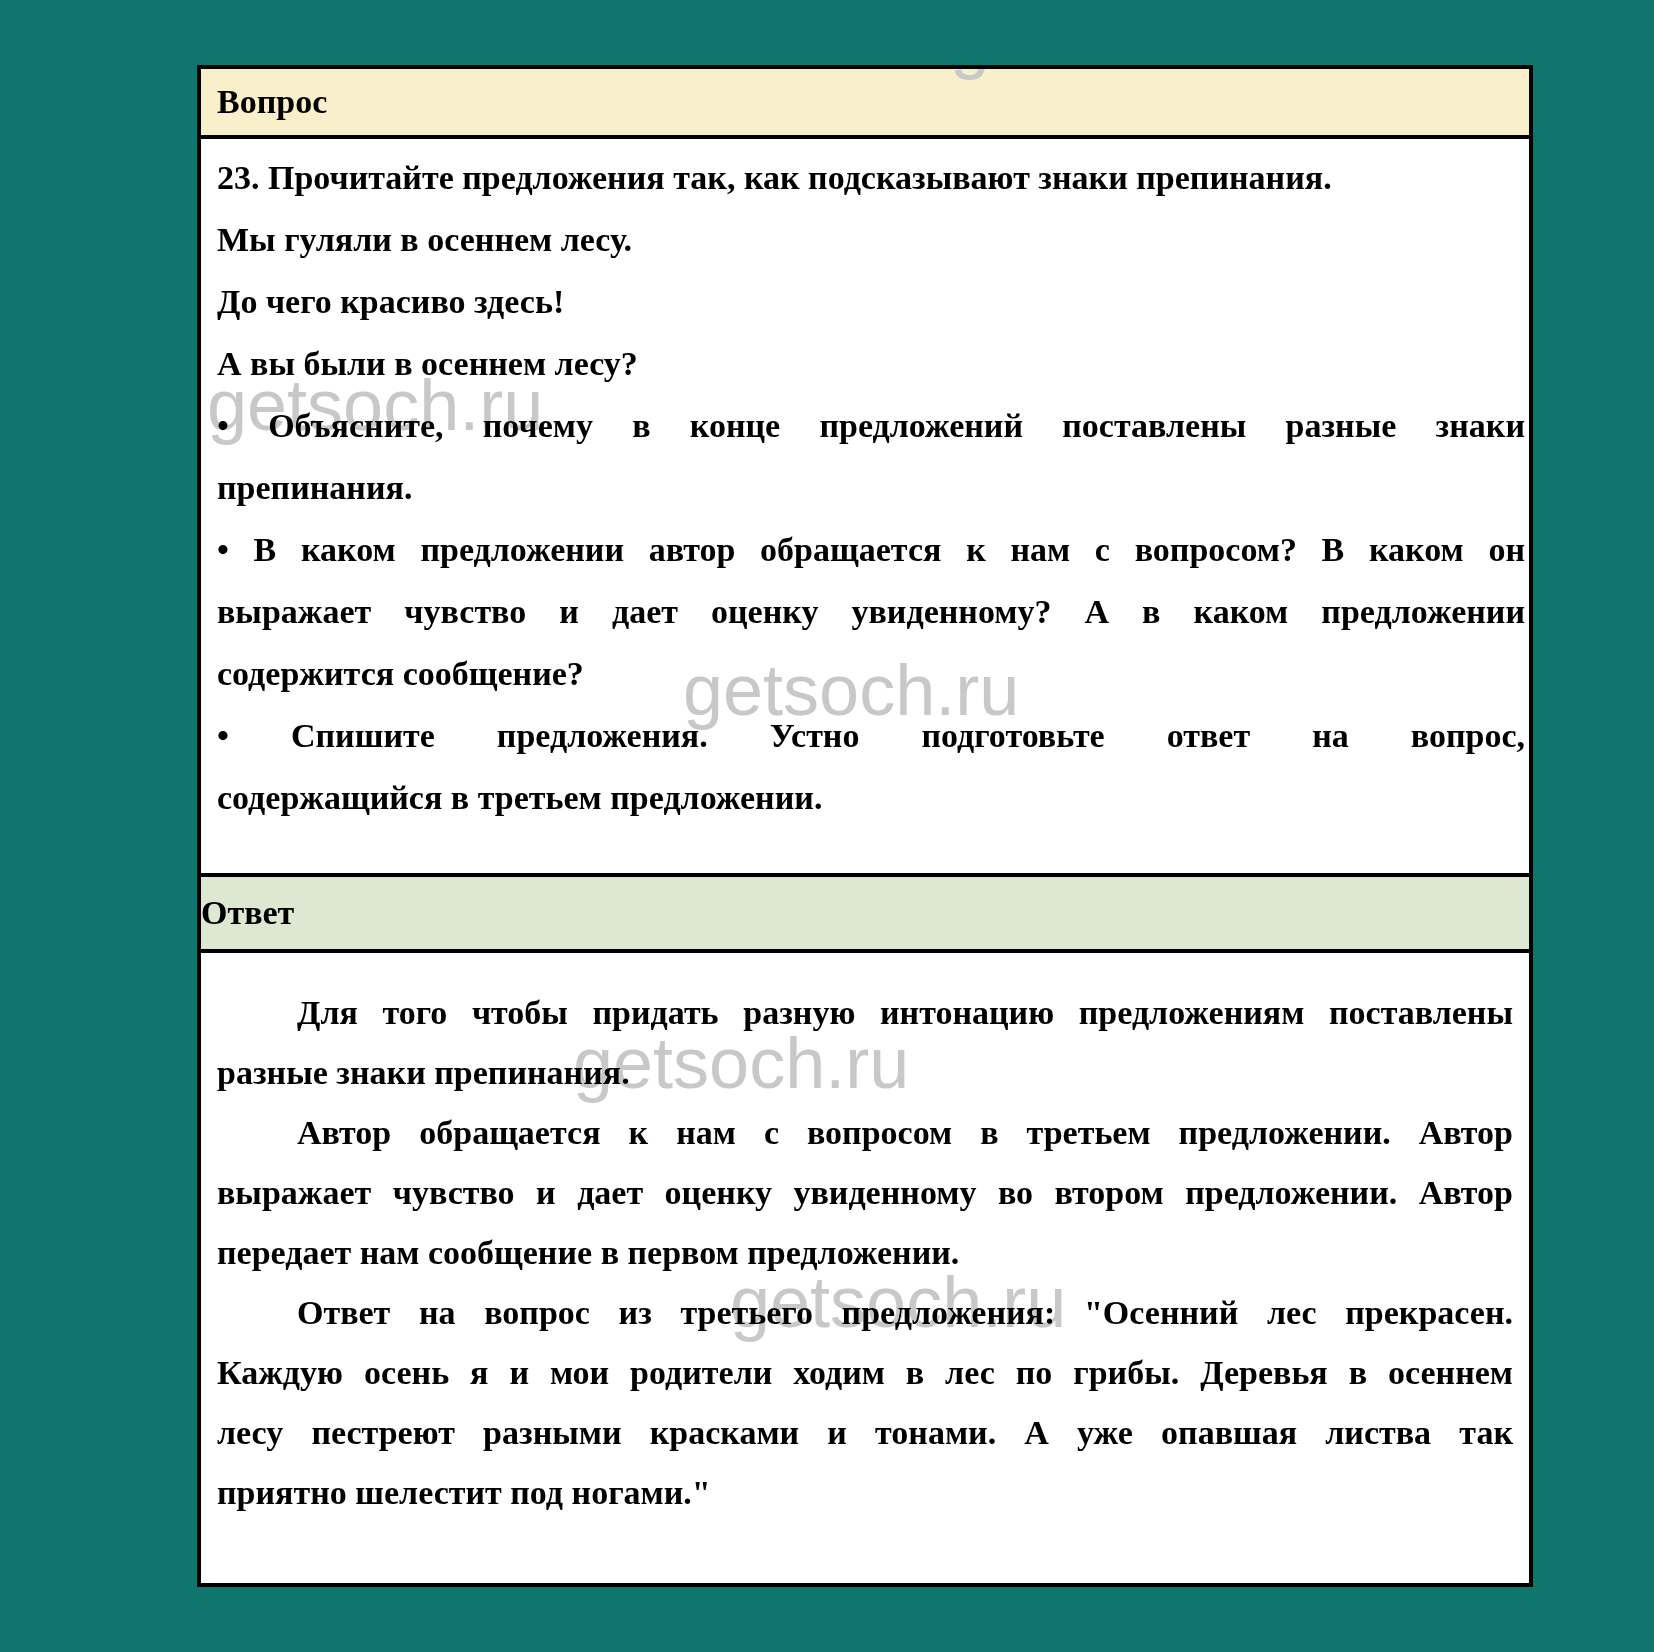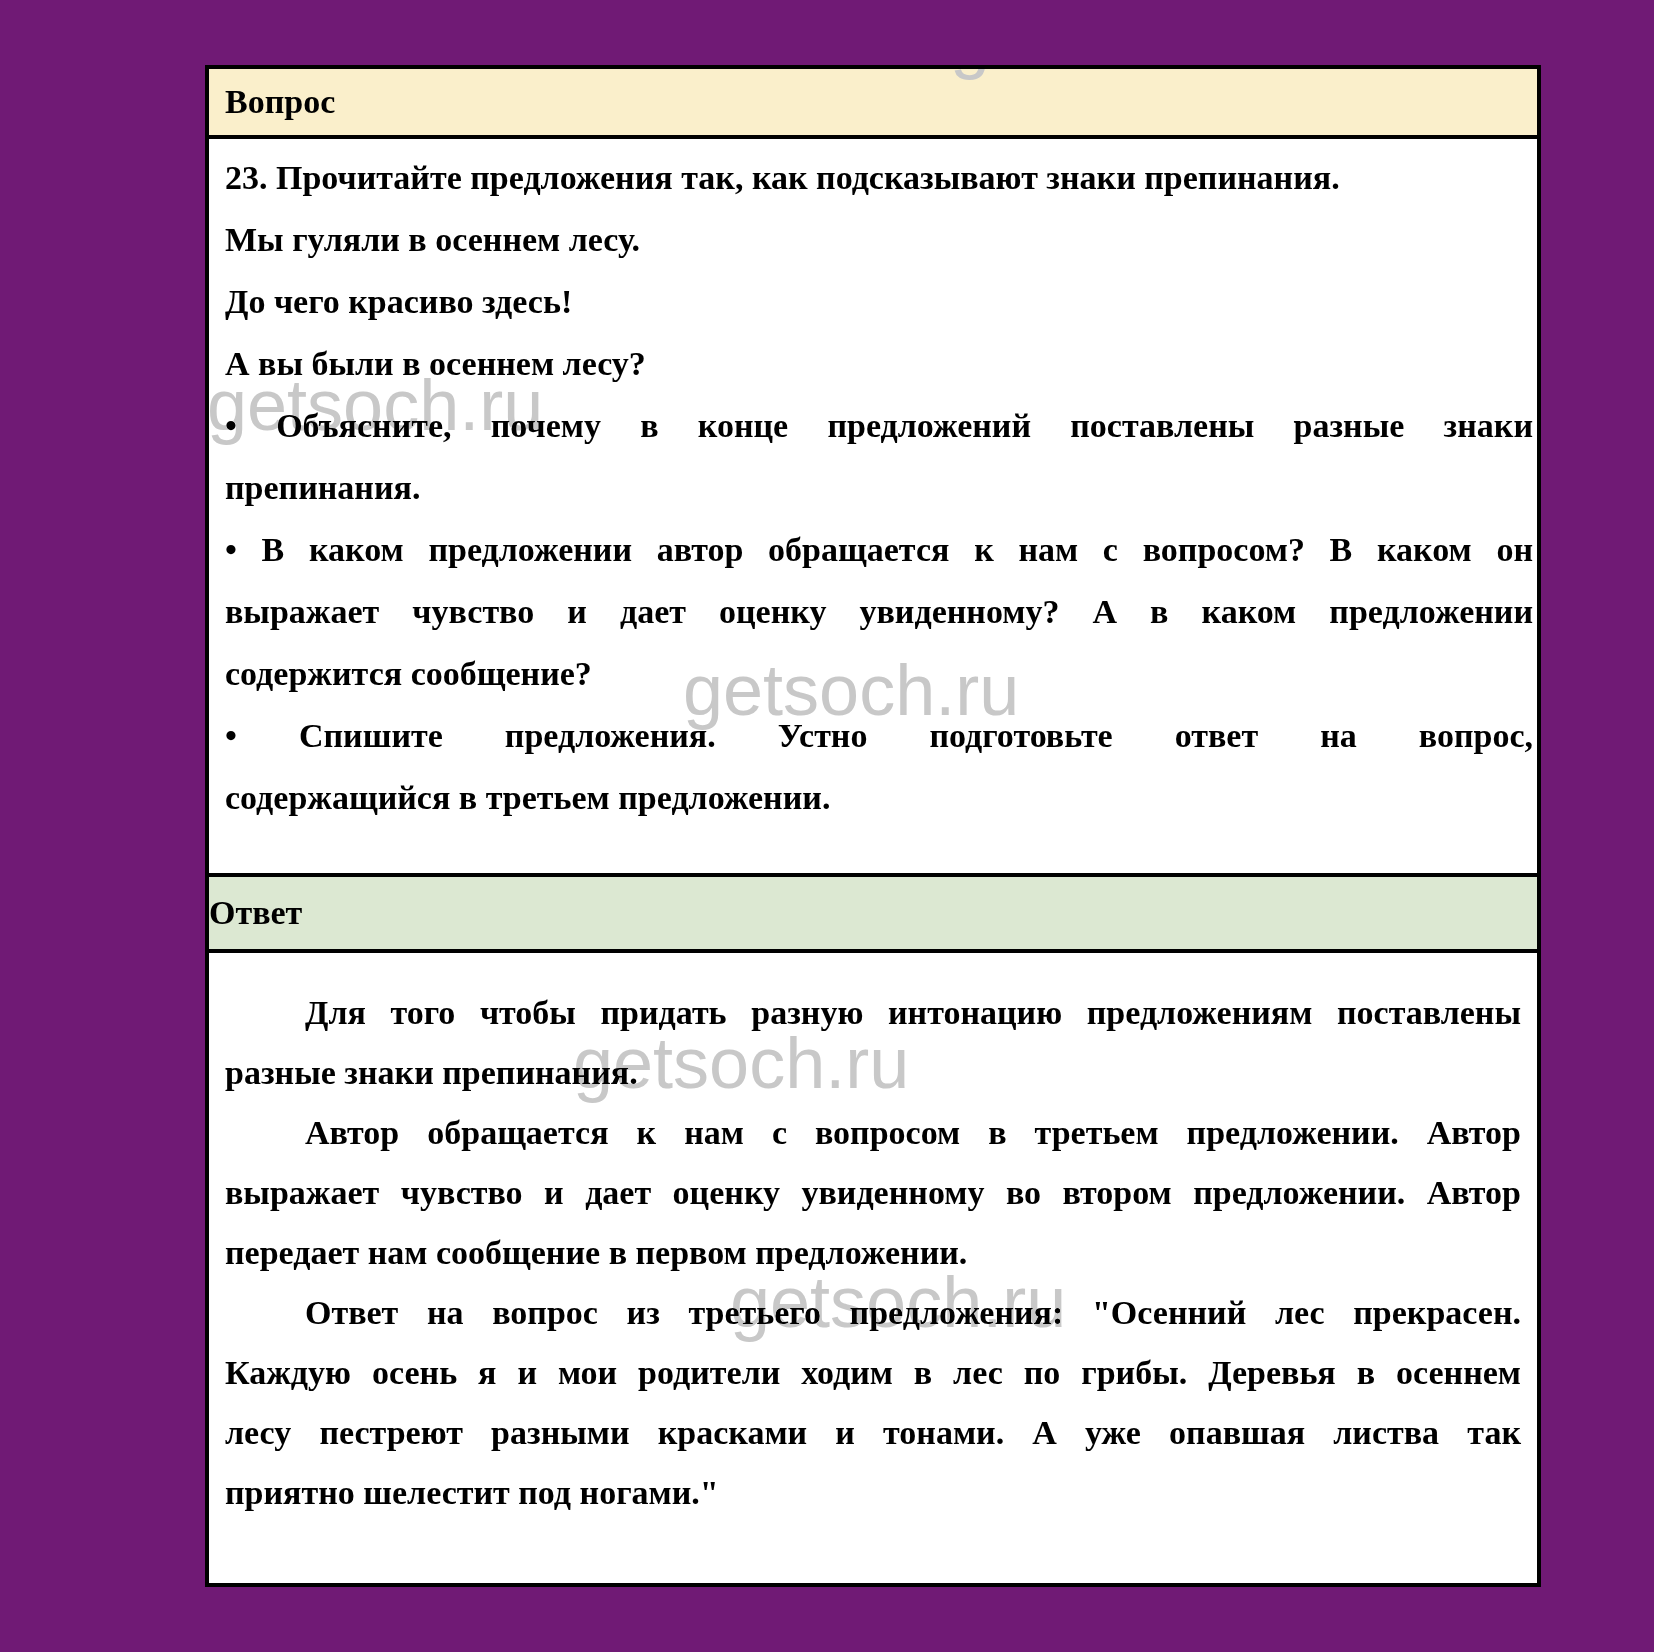--- a/index.html
+++ b/index.html
@@ -1,19 +1,19 @@
 <!DOCTYPE html>
 <html lang="ru"><head>
 <meta charset="utf-8">
 <style>
   html,body{margin:0;padding:0;background:#ffffff;}
   .page{
     position:relative;
     width:1654px;height:1652px;
-    background:#701a75;
+    background:#0f766e;
     overflow:hidden;
     font-family:"Liberation Serif","DejaVu Serif",serif;
     color:#000000;
   }
   
   .watermark{
     position:absolute;
     font-family:"Liberation Sans","DejaVu Sans",sans-serif;
     font-size:72px;
     line-height:72px;
@@ -26,21 +26,21 @@
   }
   .wm1{left:950px;top:4px;}
   .wm2{left:207px;top:369px;}
   .wm3{left:683px;top:654px;}
   .wm4{left:573px;top:1027px;}
   .wm5{left:730px;top:1266px;}
   .wm6{left:533px;top:1577px;}
   
   .doc-table{
     position:absolute;
-    left:205px;top:65px;
+    left:197px;top:65px;
     width:1336px;
     box-sizing:border-box;
     border:4px solid #000;
     z-index:1;
     background:#ffffff;
   }
   .row{box-sizing:border-box;}
   .hdr{
     font-size:34px;
     font-weight:bold;

